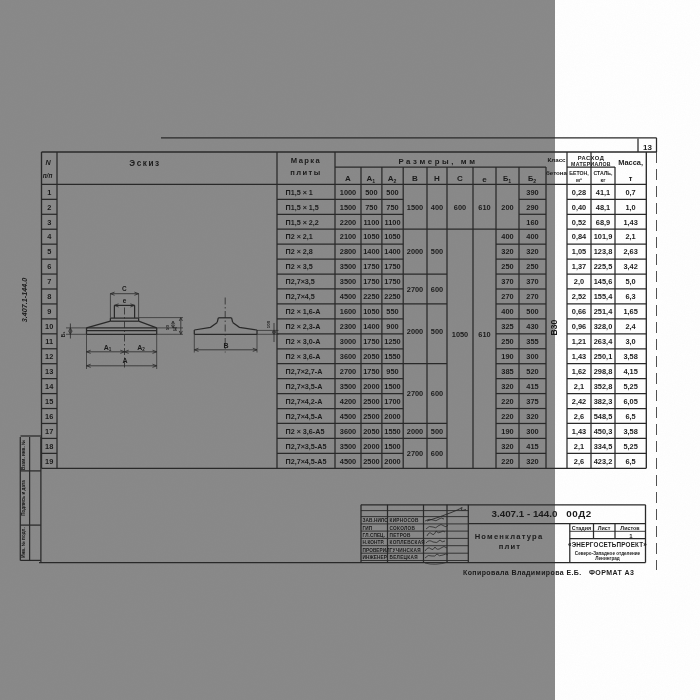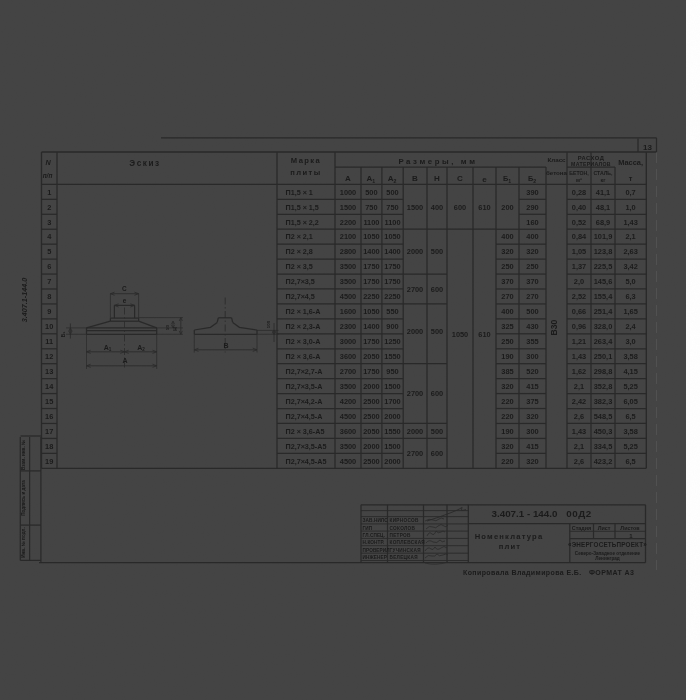--- a/index.html
+++ b/index.html
@@ -1,16 +1,16 @@
 <!DOCTYPE html>
 <html><head>
 <meta charset="utf-8">
 <style>
 html,body { margin:0; padding:0; background:#ffffff; }
-#sheet { position:relative; width:686px; height:700px; background:#a21caf; filter:grayscale(1); }
+#sheet { position:relative; width:555px; height:700px; background:#f97316; filter:grayscale(1); }
 svg { position:absolute; left:0; top:0; }
 text { font-family:"Liberation Sans", sans-serif; font-weight:bold; }
 </style>
 </head>
 <body>
 
 <div id="sheet">
 <svg width="700" height="700" viewBox="0 0 700 700">
 <defs>
 <filter id="grain" x="0" y="0" width="100%" height="100%">

